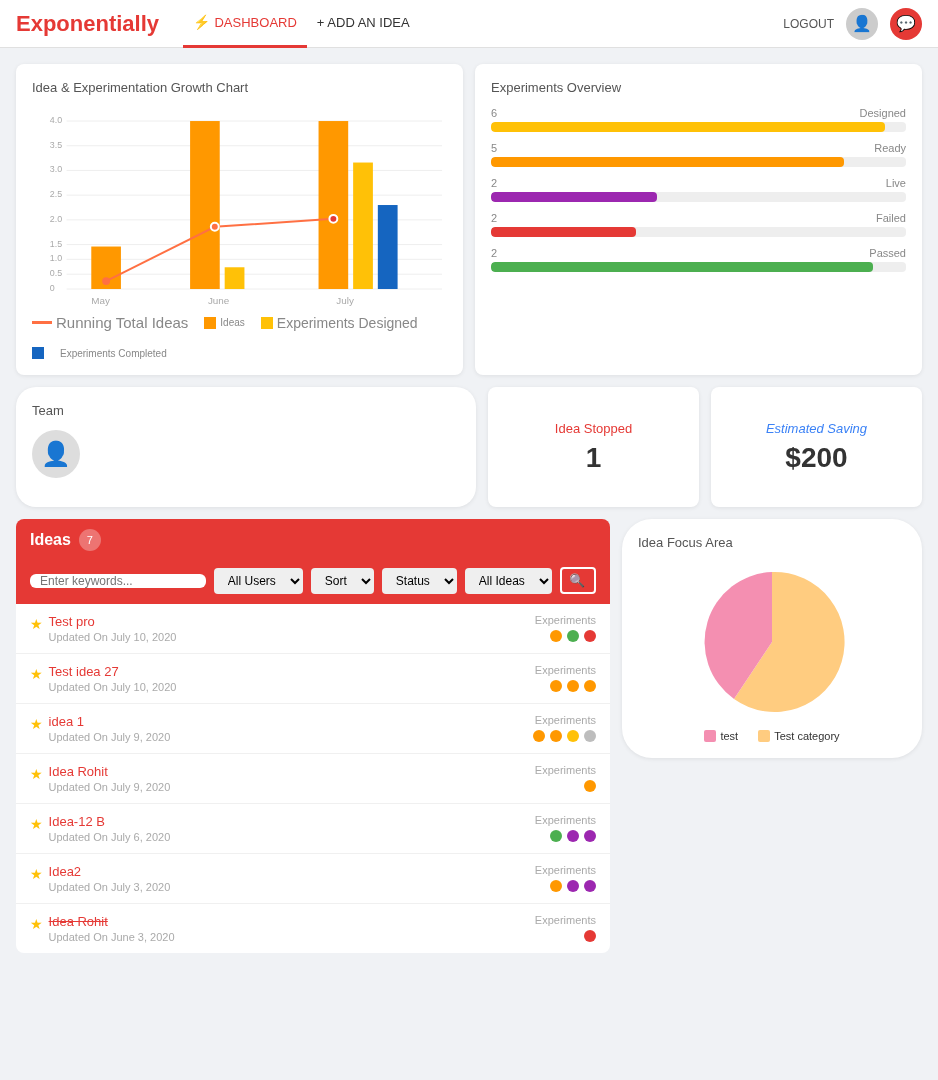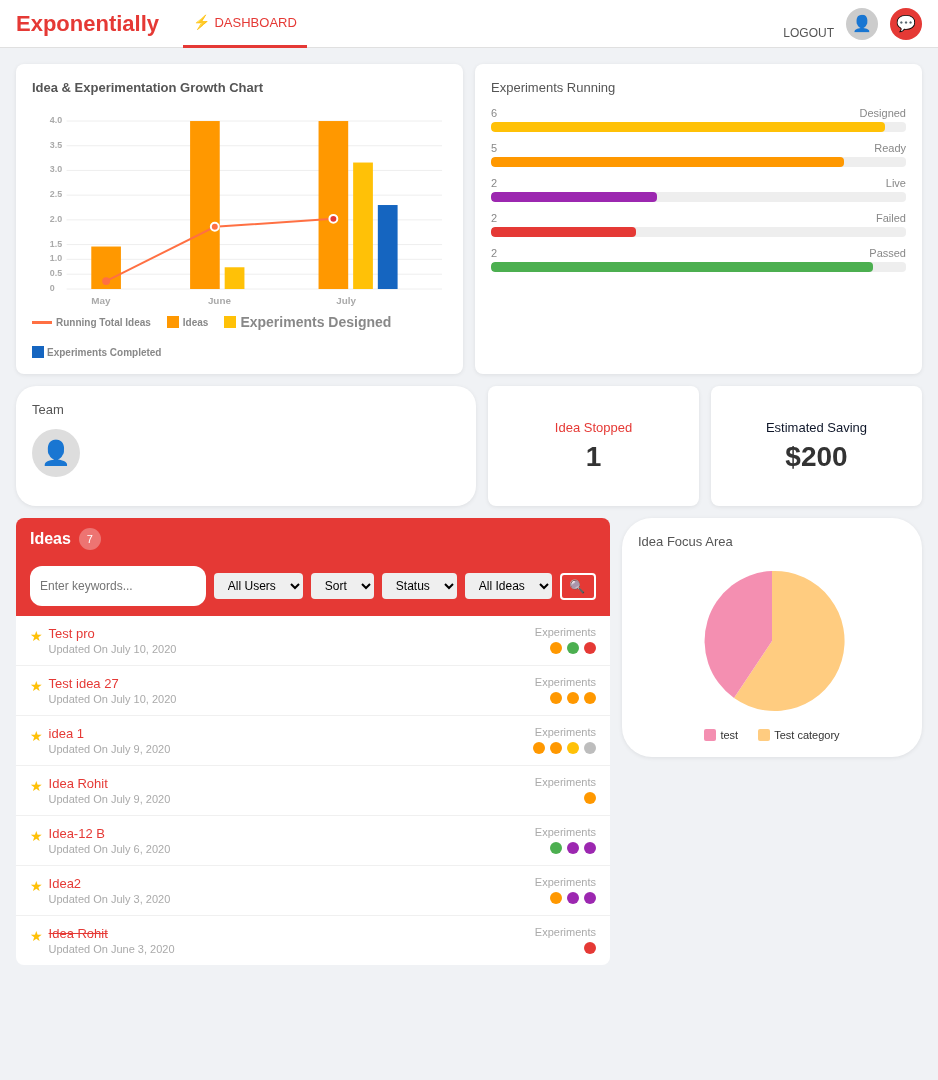--- a/index.html
+++ b/index.html
@@ -34,21 +34,21 @@
     }
     .nav-item.active {
       color: #e53935;
       border-bottom: 3px solid #e53935;
     }
     .nav-item .icon { font-size: 14px; }
     .add-idea { color: #333; }
     .header-right {
       margin-left: auto;
       display: flex;
-      align-items: flex-end;
+      align-items: center;
       gap: 12px;
     }
     .logout-btn {
       font-size: 12px;
       color: #555;
       cursor: pointer;
     }
     .avatar-circle {
       width: 32px; height: 32px;
       border-radius: 50%;
@@ -73,21 +73,21 @@
     .card {
       background: #fff;
       border-radius: 8px;
       padding: 16px;
       box-shadow: 0 1px 4px rgba(0,0,0,0.08);
     }
 
     .card-title { font-size: 13px; color: #555; margin-bottom: 12px; }
 
     
-    .chart-card { flex: 1; font-weight: bold; }
+    .chart-card { flex: 1; }
 
     
     .experiments-card { flex: 1; }
     .exp-row { margin-bottom: 10px; }
     .exp-row-header { display: flex; justify-content: space-between; font-size: 11px; color: #888; margin-bottom: 3px; }
     .exp-bar-bg { height: 10px; background: #eee; border-radius: 4px; overflow: hidden; }
     .exp-bar { height: 100%; border-radius: 4px; }
 
     
     .team-card { flex: 0 0 460px; min-height: 120px; border-radius: 20px; }
@@ -117,22 +117,22 @@
       font-size: 11px;
     }
     .ideas-filters {
       background: #e53935;
       padding: 6px 14px 10px;
       display: flex;
       gap: 8px;
       align-items: center;
     }
     .filter-input {
-      padding: 13px 10px;
-      border-radius: 12px;
+      padding: 0 10px;
+      border-radius: 6px;
       border: none;
       font-size: 12px;
       outline: none;
     }
     .filter-select {
       padding: 5px 10px;
       border-radius: 4px;
       border: none;
       font-size: 12px;
       outline: none;
@@ -178,20 +178,23 @@
   </style>
 </head>
 <body>
 
 <div class="header">
   <div class="logo">Exponentially</div>
   <div class="nav-item active">
     <span class="icon">⚡</span>
     <span>DASHBOARD</span>
   </div>
+  <div class="nav-item add-idea">
+    <span>+ ADD AN IDEA</span>
+  </div>
   <div class="header-right">
     <div class="logout-btn">LOGOUT</div>
     <div class="avatar-circle">👤</div>
     <div class="chat-bubble">💬</div>
   </div>
 </div>
 
 <div class="main">
 
   <div class="row">
@@ -236,39 +239,39 @@
         <polyline points="75,175 185,120 305,112" fill="none" stroke="#ff7043" stroke-width="2"></polyline>
         <circle cx="75" cy="175" r="4" fill="#ff7043"></circle>
         <circle cx="185" cy="120" r="4" fill="#ff7043" stroke="white" stroke-width="2"></circle>
         <circle cx="305" cy="112" r="4" fill="#e53935" stroke="white" stroke-width="2"></circle>
       </svg>
 
       
       <div style="display:flex;gap:16px;flex-wrap:wrap;margin-top:4px;">
         <div style="display:flex;align-items:center;gap:4px;">
           <div style="width:20px;height:3px;background:#ff7043;border:1px solid #ff7043;"></div>
-          <span style="font-size:10px;color:#888;text-align:right;">Running Total Ideas</span>
+          <span style="font-size:15px;color:#888;text-align:right;">Running Total Ideas</span>
         </div>
         <div style="display:flex;align-items:center;gap:4px;">
           <div style="width:12px;height:12px;background:#ff9800;"></div>
           <span style="font-size:10px;color:#888;">Ideas</span>
         </div>
         <div style="display:flex;align-items:center;gap:4px;">
           <div style="width:12px;height:12px;background:#ffc107;"></div>
           <span style="font-size:14px;color:#888;">Experiments Designed</span>
         </div>
-        <div style="display:flex;align-items:center;gap:3px;">
+        <div style="display:flex;align-items:center;gap:16px;">
           <div style="width:12px;height:12px;background:#1565c0;"></div>
           <span style="font-size:10px;color:#888;">Experiments Completed</span>
         </div>
       </div>
     </div>
 
     <div class="card experiments-card">
-      <div class="card-title">Experiments Running</div>
+      <div class="card-title">Experiments Overview</div>
 
       <div class="exp-row">
         <div class="exp-row-header">
           <span>6</span>
           <span>Designed</span>
         </div>
         <div class="exp-bar-bg">
             <div class="exp-bar" style="width:95%;background:#ffc107;"></div>
           </div>
       </div>
@@ -322,21 +325,21 @@
       <div class="card-title">Team</div>
       <div class="team-avatar">👤</div>
     </div>
 
     <div class="card stat-card">
       <div class="stat-label">Idea Stopped</div>
       <div class="stat-value">1</div>
     </div>
 
     <div class="card stat-card">
-      <div class="stat-label" style="color:#0f172a;">Estimated Saving</div>
+      <div class="stat-label" style="color:#3b82f6;font-style:italic;">Estimated Saving</div>
       <div class="stat-value">$200</div>
     </div>
   </div>
 
   <div class="row" style="align-items:flex-start;">
 
     <div class="ideas-section">
       <div class="ideas-header">
         <span class="ideas-title">Ideas</span>
         <span class="ideas-count">7</span>

